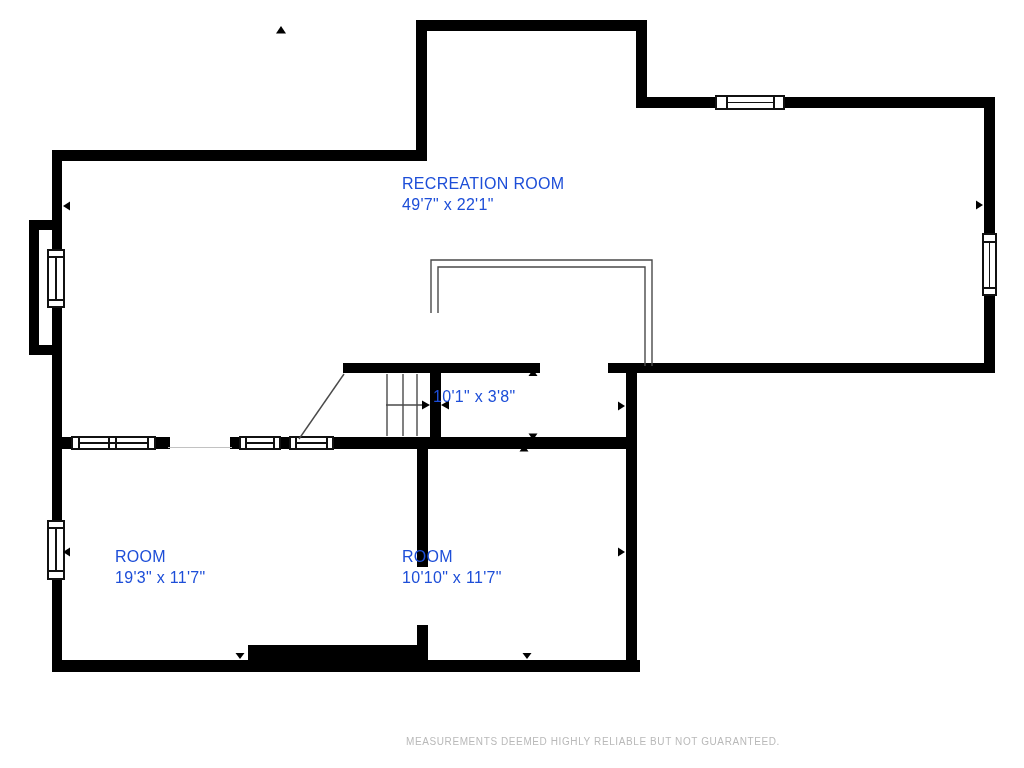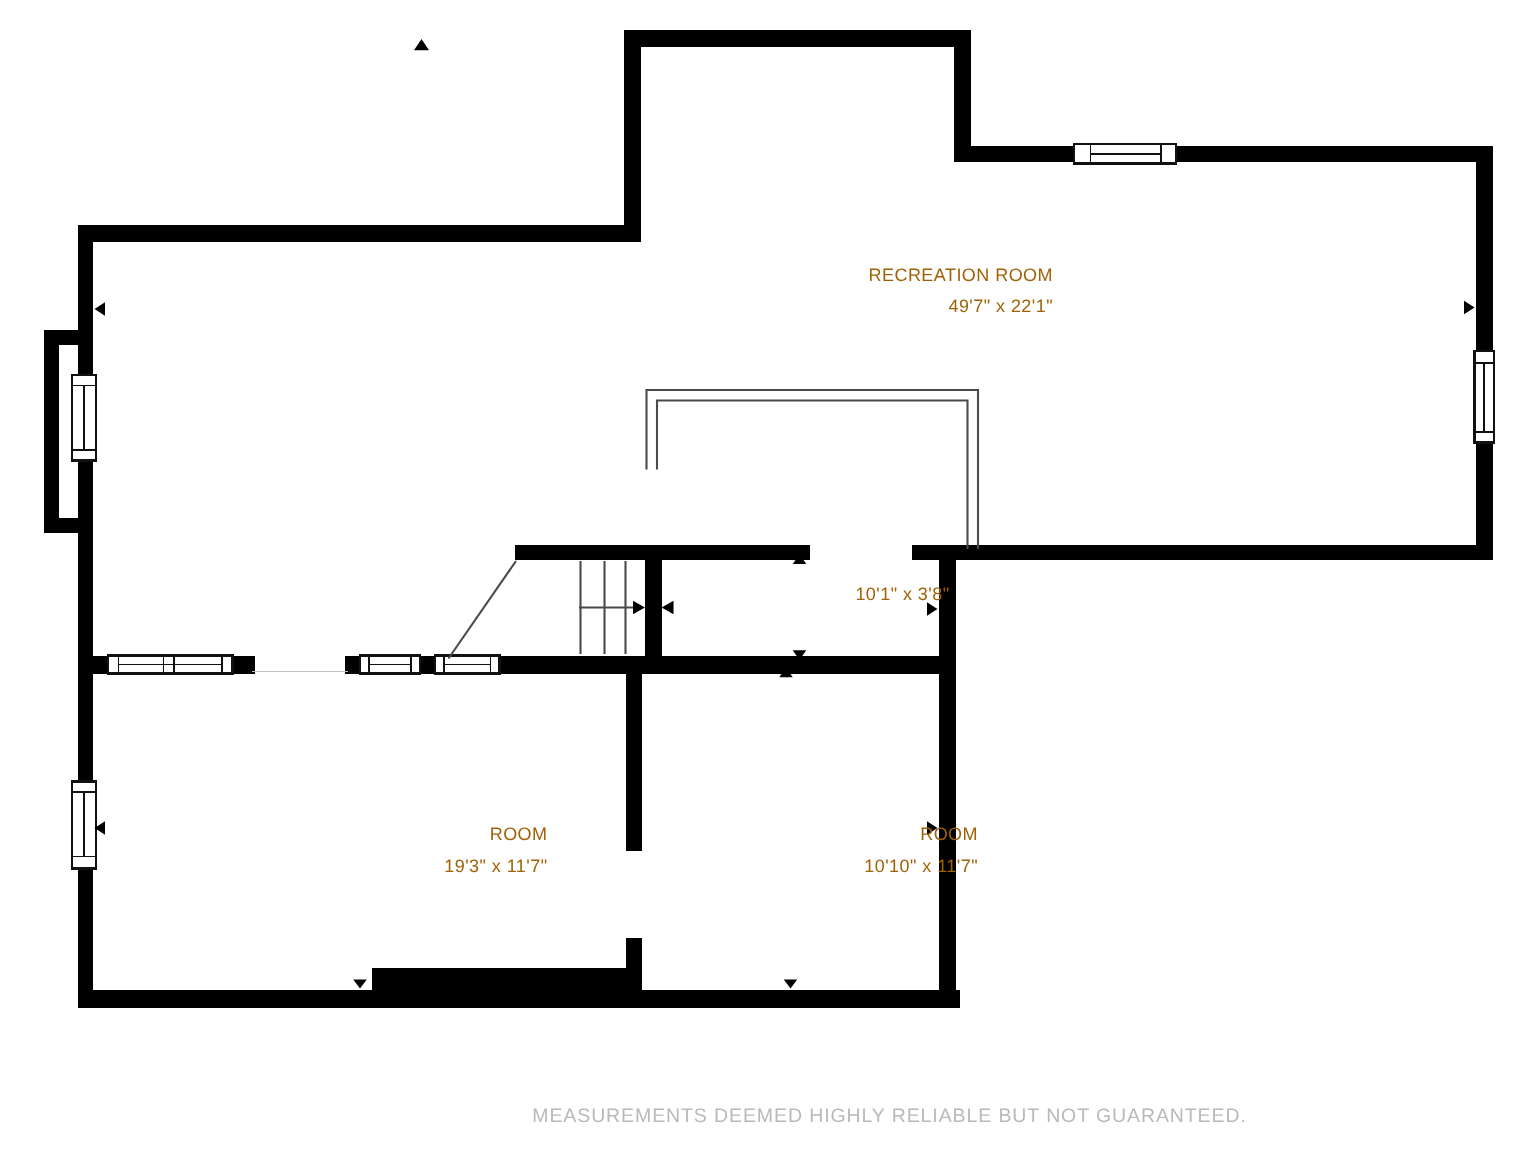--- a/index.html
+++ b/index.html
@@ -13,35 +13,35 @@
   }
   .plan-svg { position: absolute; left: 0; top: 0; }
   .wall { fill: #000000; }
   .win { fill: #ffffff; stroke: #111111; stroke-width: 1.5; }
   .winline { stroke: #111111; stroke-width: 1.2; fill: none; }
   .thin { stroke: #4a4a4a; stroke-width: 1.4; fill: none; }
   .arrow { fill: #000000; }
   .openline { stroke: #c2c2c2; stroke-width: 1; }
   .room-label {
     position: absolute;
-    text-align: right;
-    color: #a16207;
-    font-size: 12px;
+    text-align: left;
+    color: #1d4ed8;
+    font-size: 16px;
     line-height: 21px;
     letter-spacing: 0.3px;
     white-space: nowrap;
   }
   .footer-note {
     position: absolute;
     left: 293px;
     top: 736px;
     width: 600px;
     text-align: center;
     color: #b9b9b9;
-    font-size: 13px;
+    font-size: 10px;
     letter-spacing: 0.6px;
   }
 </style>
 </head>
 <body>
 
 <div class="canvas">
 
   <svg class="plan-svg" width="1024" height="768" viewBox="0 0 1024 768" shape-rendering="crispEdges">
 

